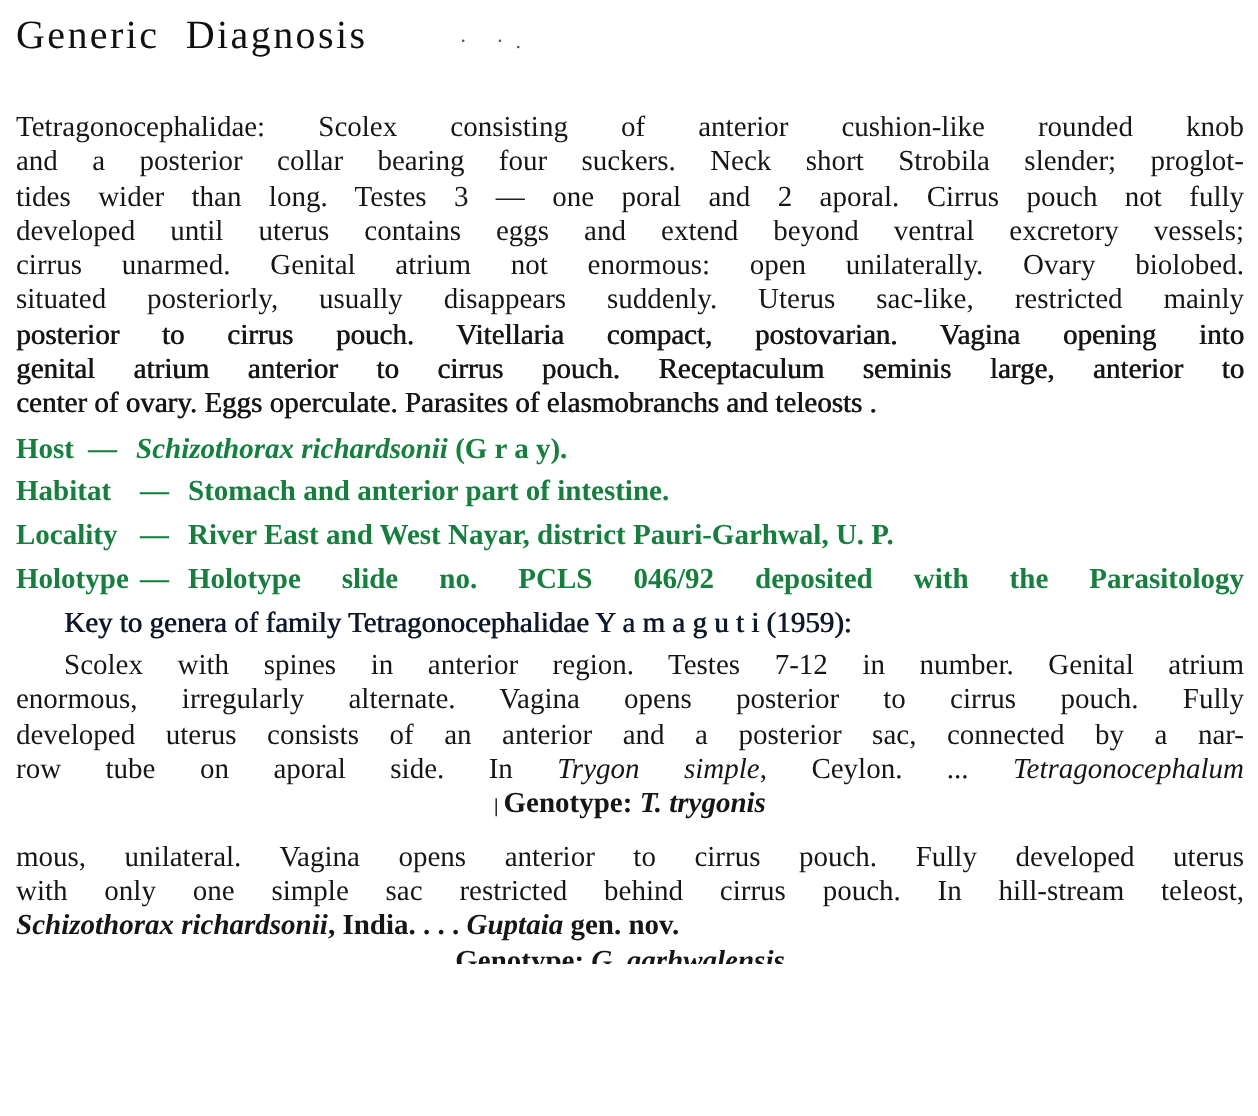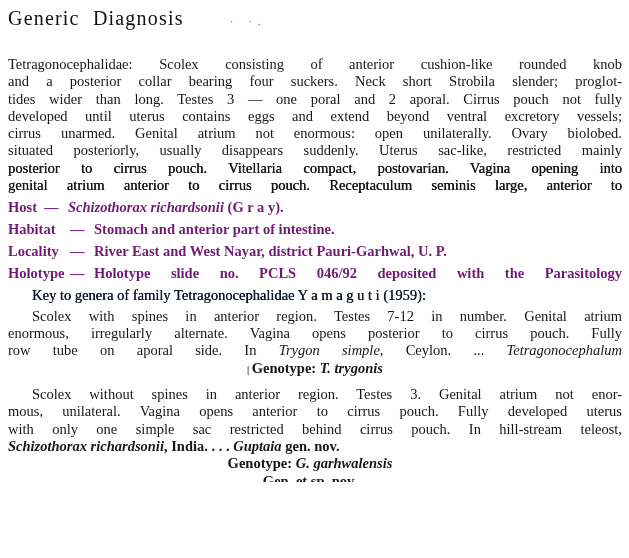--- a/index.html
+++ b/index.html
@@ -31,21 +31,21 @@
   .line { line-height: 17.3px; }
   .just { text-align: justify; text-align-last: justify; font-family: Liberation Serif, serif; }
   .right { text-align: center; }
   .bold { font-weight: 700; }
   .semi { text-shadow: 0.35px 0 currentColor; }
   .i { font-style: italic; }
   .bi { font-style: italic; font-weight: 700; }
   .ind-first { text-indent: 24px; }
   .ind-cont { padding-left: 12px; }
   .entries { margin-top: 5px; }
-  .entry { display: flex; font-weight: 700; margin-bottom: 4.5px; color: #701a75; }
+  .entry { display: flex; font-weight: 700; margin-bottom: 4.5px; color: #15803d; }
   .entry-label { width: 62px; flex: none; }
   .entry[data-name="entry-host"] .entry-label { width: 36px; }
   .entry-dash { width: 24px; flex: none; }
   .entry-body { flex: 1; min-width: 0; }
   .key-heading {
     padding-left: 24px;
     line-height: 17.3px;
     margin: 3px 0 4px 0;
     text-shadow: 0.35px 0 currentColor;
     color: #0f172a;
@@ -65,20 +65,21 @@
 
   <div class="para" data-name="generic-diagnosis-paragraph">
       <div class="line just" data-name="text-line"><span data-name="text-segment">Tetragonocephalidae: Scolex consisting of anterior cushion-like rounded knob</span></div>
       <div class="line just" data-name="text-line"><span data-name="text-segment">and a posterior collar bearing four suckers. Neck short Strobila slender; proglot-</span></div>
       <div class="line just" data-name="text-line"><span data-name="text-segment">tides wider than long. Testes 3 — one poral and 2 aporal. Cirrus pouch not fully</span></div>
       <div class="line just" data-name="text-line"><span data-name="text-segment">developed until uterus contains eggs and extend beyond ventral excretory vessels;</span></div>
       <div class="line just" data-name="text-line"><span data-name="text-segment">cirrus unarmed. Genital atrium not enormous: open unilaterally. Ovary biolobed.</span></div>
       <div class="line just" data-name="text-line"><span data-name="text-segment">situated posteriorly, usually disappears suddenly. Uterus sac-like, restricted mainly</span></div>
       <div class="line just semi" data-name="text-line"><span data-name="text-segment">posterior to cirrus pouch. Vitellaria compact, postovarian. Vagina opening into</span></div>
       <div class="line just semi" data-name="text-line"><span data-name="text-segment">genital atrium anterior to cirrus pouch. Receptaculum seminis large, anterior to</span></div>
+      <div class="line semi" data-name="text-line"><span data-name="text-segment">center of ovary. Eggs operculate. Parasites of elasmobranchs and teleosts .</span></div>
     </div>
 
   <div class="entries" data-name="specimen-entries">
       <div class="entry" data-name="entry-host">
         <span class="entry-label" data-name="entry-label">Host</span>
         <span class="entry-dash" data-name="entry-dash">—</span>
         <div class="entry-body" data-name="entry-text">
           <div class="line" data-name="text-line"><span class="bi" data-name="text-segment">Schizothorax richardsonii</span><span data-name="text-segment"> (G r a y).</span></div>
         </div>
       </div>
@@ -103,26 +104,26 @@
           <div class="line just" data-name="text-line"><span data-name="text-segment">Holotype slide no. PCLS 046/92 deposited with the Parasitology</span></div>
         </div>
       </div>
     </div>
 
   <div class="key-heading" data-name="key-heading">Key to genera of family Tetragonocephalidae Y a m a g u t i (1959):</div>
 
   <div class="para couplet1" data-name="key-couplet-tetragonocephalum">
       <div class="line just ind-first" data-name="text-line"><span data-name="text-segment">Scolex with spines in anterior region. Testes 7-12 in number. Genital atrium</span></div>
       <div class="line just" data-name="text-line"><span data-name="text-segment">enormous, irregularly alternate. Vagina opens posterior to cirrus pouch. Fully</span></div>
+      <div class="line just" data-name="text-line"><span data-name="text-segment">developed uterus consists of an anterior and a posterior sac, connected by a nar-</span></div>
       <div class="line just" data-name="text-line"><span data-name="text-segment">row tube on aporal side. In </span><span class="i" data-name="text-segment">Trygon simple</span><span data-name="text-segment">, Ceylon. ... </span><span class="i" data-name="text-segment">Tetragonocephalum</span></div>
       <div class="line right bold" data-name="text-line"><span class="tick" data-name="text-segment">| </span><span data-name="text-segment">Genotype: </span><span class="i" data-name="text-segment">T. trygonis</span></div>
     </div>
 
   <div class="para couplet2" data-name="key-couplet-guptaia">
-      <div class="line just ind-first" data-name="text-line"><span data-name="text-segment">Scolex without spines in anterior region. Testes 3. Genital atrium not enor-</span></div>
       <div class="line just" data-name="text-line"><span data-name="text-segment">mous, unilateral. Vagina opens anterior to cirrus pouch. Fully developed uterus</span></div>
       <div class="line just" data-name="text-line"><span data-name="text-segment">with only one simple sac restricted behind cirrus pouch. In hill-stream teleost,</span></div>
       <div class="line bold" data-name="text-line"><span class="i" data-name="text-segment">Schizothorax richardsonii</span><span data-name="text-segment">, India. . . . </span><span class="i" data-name="text-segment">Guptaia</span><span data-name="text-segment"> gen. nov.</span></div>
       <div class="line right bold" data-name="text-line"><span data-name="text-segment">Genotype: </span><span class="i" data-name="text-segment">G. garhwalensis</span></div>
       <div class="line right bold" data-name="text-line"><span data-name="text-segment">Gen. et sp. nov.</span></div>
     </div>
 
 </div>
 
 </body></html>

